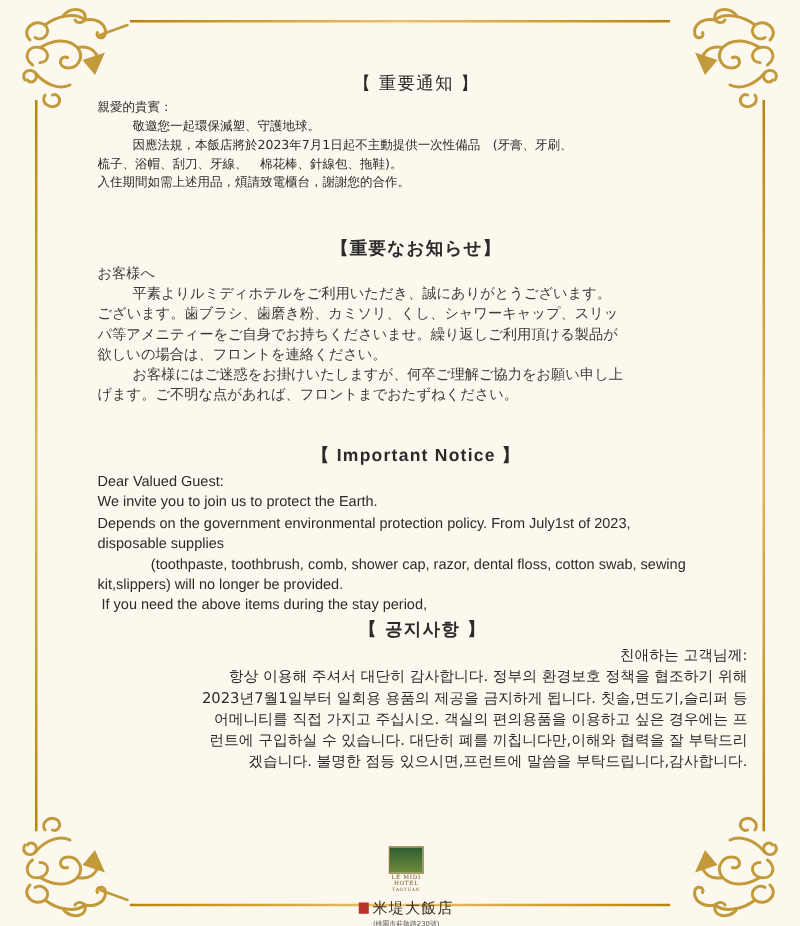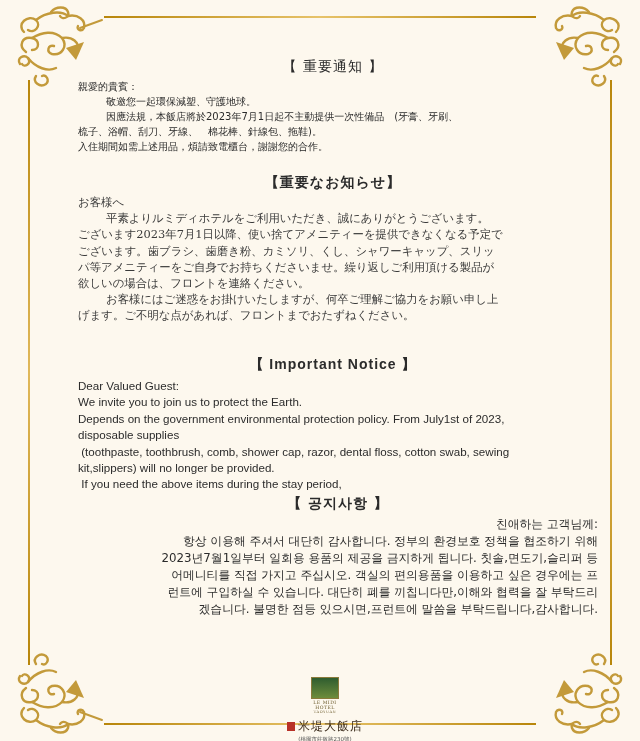--- a/index.html
+++ b/index.html
@@ -21,21 +21,21 @@
   .corner-tr { left: 534px; top: 2px; transform: scaleX(-1); }
   .corner-bl { left: 6px; top: 648px; transform: scaleY(-1); }
   .corner-br { left: 534px; top: 648px; transform: scale(-1,-1); }
 
   .content { position: absolute; left: 78px; top: 52px; width: 500px; }
   .heading { text-align: center; font-size: 13px; font-weight: bold; letter-spacing: 1px; margin: 0; }
   .p { margin: 0; font-size: 10px; line-height: 15px; white-space: nowrap; }
   .indent { padding-left: 28px; }
 
   .sec-zh { position: absolute; left: 0; top: 6px; width: 510px; }
-  .sec-ja { position: absolute; left: 0; top: 122px; width: 510px; font-family: "DejaVu Serif", serif; }
+  .sec-ja { position: absolute; left: 0; top: 138px; width: 510px; font-family: "DejaVu Serif", serif; }
   .sec-ja .p { font-size: 11.4px; line-height: 16.2px; color: #3a3a3a; }
   .sec-en { position: absolute; left: 0; top: 304px; width: 510px; font-family: "Liberation Sans", sans-serif; }
   .sec-en .p { font-size: 11.6px; line-height: 16.4px; }
   .sec-ko { position: absolute; left: 0; top: 443px; width: 520px; }
   .sec-ko .p { font-size: 11.8px; line-height: 17px; text-align: right; }
 
   .logo { position: absolute; left: 270px; top: 677px; width: 110px; text-align: center; }
   .logo-emblem { width: 26px; height: 20px; margin: 0 auto; background: linear-gradient(180deg,#2f5d2f,#6d8c3c); border: 1px solid #8a7a3a; }
   .logo-en { font-family: "DejaVu Serif", serif; font-size: 4.6px; color: #6b5a2a; line-height: 5px; margin-top: 1px; letter-spacing: 0.5px; }
   .logo-zh-row { margin-top: 3px; display: flex; justify-content: center; align-items: center; gap: 3px; }
@@ -124,35 +124,34 @@
       <p class="p indent">敬邀您一起環保減塑、守護地球。</p>
       <p class="p indent">因應法規，本飯店將於2023年7月1日起不主動提供一次性備品　(牙膏、牙刷、</p>
       <p class="p">梳子、浴帽、刮刀、牙線、　棉花棒、針線包、拖鞋)。</p>
       <p class="p">入住期間如需上述用品，煩請致電櫃台，謝謝您的合作。</p>
     </section>
 
     <section class="sec-ja">
       <h2 class="heading" style="font-family:'DejaVu Sans',sans-serif;font-size:14px;margin-bottom:2px;">【重要なお知らせ】</h2>
       <p class="p">お客様へ</p>
       <p class="p indent">平素よりルミディホテルをご利用いただき、誠にありがとうございます。</p>
-      <p class="p">ございます2023年7月1日以降、使い捨てアメニティーを提供できなくなる予定で</p>
       <p class="p">ございます。歯ブラシ、歯磨き粉、カミソリ、くし、シャワーキャップ、スリッ</p>
       <p class="p">パ等アメニティーをご自身でお持ちくださいませ。繰り返しご利用頂ける製品が</p>
       <p class="p">欲しいの場合は、フロントを連絡ください。</p>
       <p class="p indent">お客様にはご迷惑をお掛けいたしますが、何卒ご理解ご協力をお願い申し上</p>
       <p class="p">げます。ご不明な点があれば、フロントまでおたずねください。</p>
     </section>
 
     <section class="sec-en">
       <h2 class="heading" style="font-family:'Liberation Sans',sans-serif;font-size:14px;margin-bottom:4px;">【   Important Notice 】</h2>
       <p class="p">Dear Valued Guest:</p>
       <p class="p">We invite you to join us to protect the Earth.</p>
       <p class="p">Depends on the government environmental protection policy. From July1st of 2023,</p>
       <p class="p">disposable supplies</p>
-      <p class="p" style="white-space:pre;"> (toothpaste, toothbrush, comb, shower cap, razor, dental floss, cotton swab, sewing</p>
+      <p class="p" style="white-space:pre;text-align:center;"> (toothpaste, toothbrush, comb, shower cap, razor, dental floss, cotton swab, sewing</p>
       <p class="p">kit,slippers) will no longer be provided.</p>
       <p class="p" style="white-space:pre;"> If you need the above items during the stay period,</p>
     </section>
 
     <section class="sec-ko">
       <h2 class="heading" style="font-size:14px;margin-bottom:3px;">【 공지사항 】</h2>
       <p class="p">친애하는 고객님께:</p>
       <p class="p">항상 이용해 주셔서 대단히 감사합니다. 정부의 환경보호 정책을 협조하기 위해</p>
       <p class="p">2023년7월1일부터 일회용 용품의 제공을 금지하게 됩니다. 칫솔,면도기,슬리퍼 등</p>
       <p class="p">어메니티를 직접 가지고 주십시오. 객실의 편의용품을 이용하고 싶은 경우에는 프</p>

